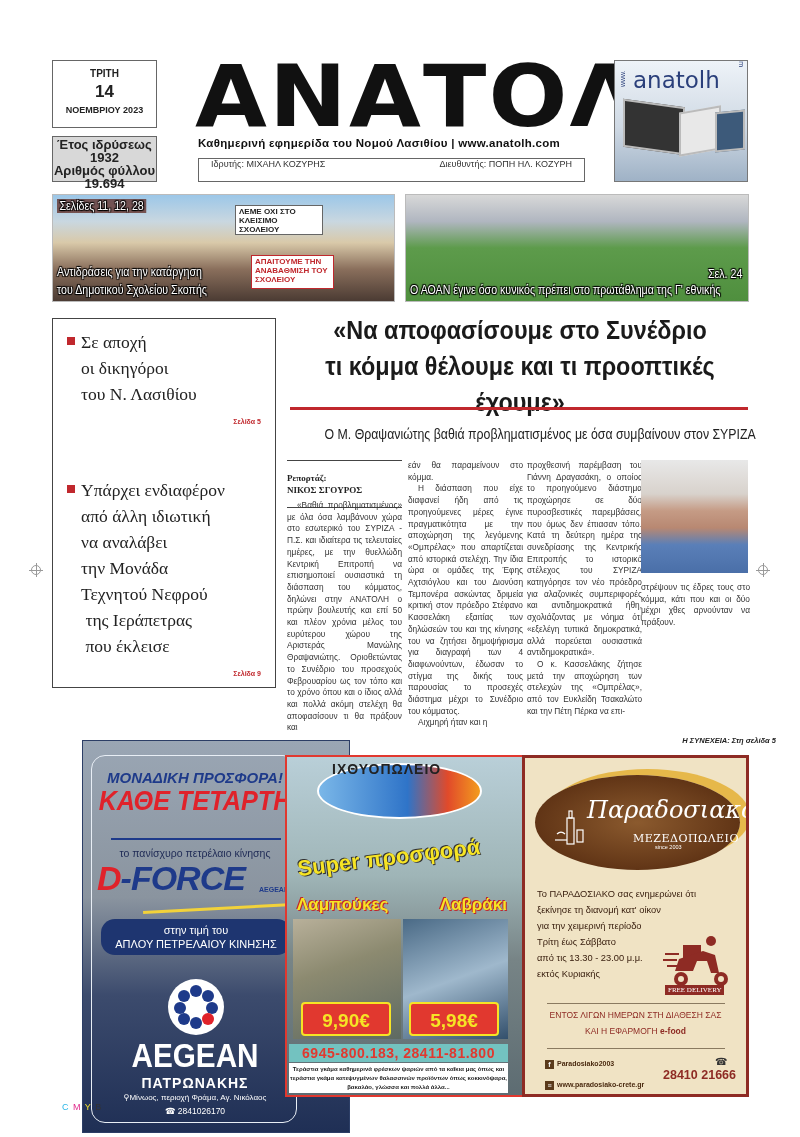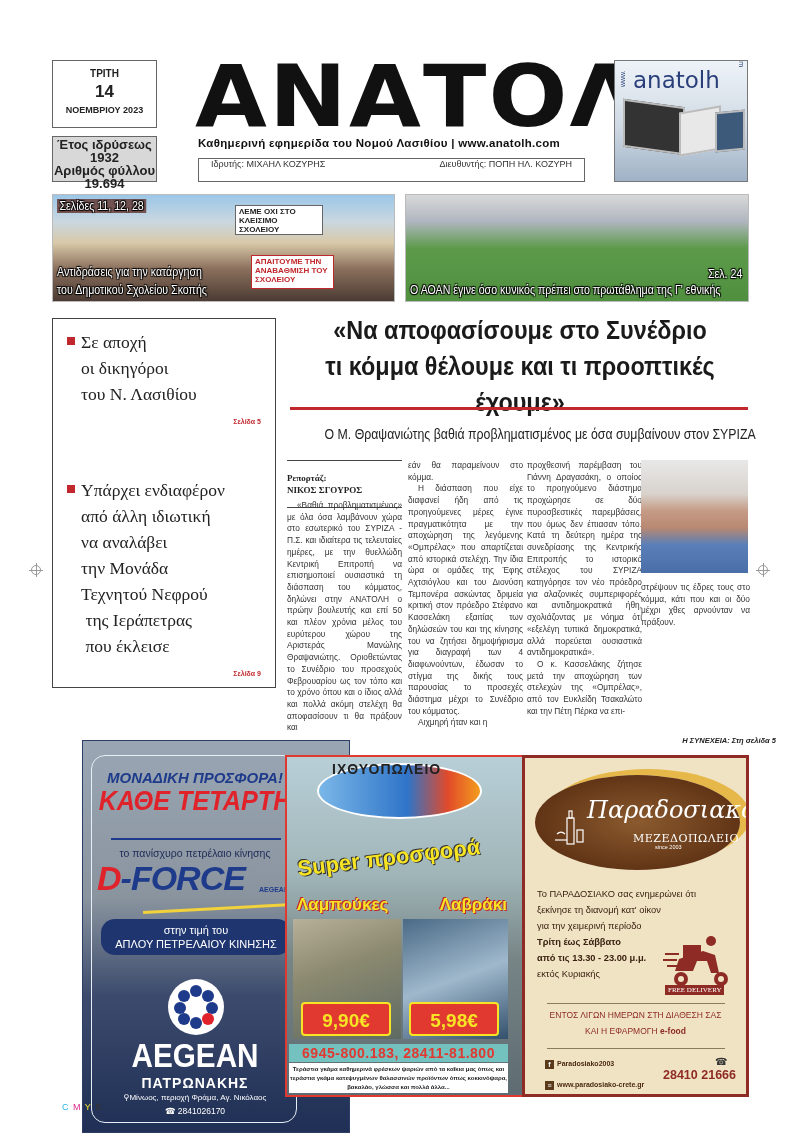--- a/index.html
+++ b/index.html
@@ -82,21 +82,21 @@
   .ad-fish .p2 { left: 122px; }
   .ad-fish .phone { position: absolute; left: 2px; top: 287px; width: 219px; height: 18px; background: #73c2c0; color: #e1382f; font-size: 14px; font-weight: bold; text-align: center; line-height: 18px; letter-spacing: 0.5px; }
   .ad-fish .desc { position: absolute; left: 2px; top: 306px; width: 219px; height: 30px; background: #fff; color: #222; font-size: 6px; font-weight: bold; text-align: center; line-height: 9px; padding-top: 2px; }
 
   .ad-para { left: 522px; top: 755px; width: 227px; height: 342px; background: #f0e3c4; border: 3px solid #8e2b24; overflow: hidden; }
   .ad-para .oval { position: absolute; left: 10px; top: 17px; width: 205px; height: 95px; border-radius: 50%; background: radial-gradient(ellipse at center,#8b5a2e 0%,#5e3214 75%); box-shadow: 10px -6px 0 #e6b84a; }
   .ad-para .brand { position: absolute; left: 62px; top: 38px; font-family: "DejaVu Serif", serif; font-size: 24px; color: #fff; font-style: italic; }
   .ad-para .sub { position: absolute; left: 108px; top: 74px; font-family: "DejaVu Serif", serif; font-size: 11px; color: #fff; letter-spacing: 0.5px; }
   .ad-para .since { position: absolute; left: 130px; top: 86px; font-size: 5.5px; color: #fff; }
   .ad-para .body { position: absolute; left: 12px; top: 128px; width: 200px; font-size: 9.3px; line-height: 16px; color: #3a2010; }
-  .ad-para .body b { font-weight: bold; }
+  .ad-para .body b { font-weight: normal; }
   .ad-para .delivery { position: absolute; left: 138px; top: 175px; width: 72px; height: 60px; }
   .ad-para .freedel { position: absolute; left: 140px; top: 227px; background: #8e2b24; color: #fff; font-size: 7px; padding: 1px 3px; font-family: "Liberation Serif", serif; }
   .ad-para .rule { position: absolute; left: 22px; width: 178px; height: 1px; background: #8a7a60; }
   .ad-para .notice { position: absolute; left: 0; top: 249px; width: 221px; text-align: center; font-size: 8.5px; line-height: 16px; color: #8e2b24; }
   .ad-para .notice b { color: #8e2b24; }
   .ad-para .fb { position: absolute; left: 20px; top: 302px; font-size: 7px; font-weight: bold; color: #4a2a10; }
   .ad-para .web { position: absolute; left: 20px; top: 323px; font-size: 7px; font-weight: bold; color: #4a2a10; }
   .ad-para .tel { position: absolute; left: 138px; top: 310px; font-size: 12.5px; font-weight: bold; color: #8e2b24; }
   .ad-para .phoneicon { position: absolute; left: 190px; top: 298px; font-size: 10px; color: #333; }
   .ad-para .ico { display: inline-block; width: 9px; height: 9px; background: #5a3a1a; color: #fff; font-size: 7px; text-align: center; line-height: 9px; margin-right: 3px; vertical-align: -1px; }

